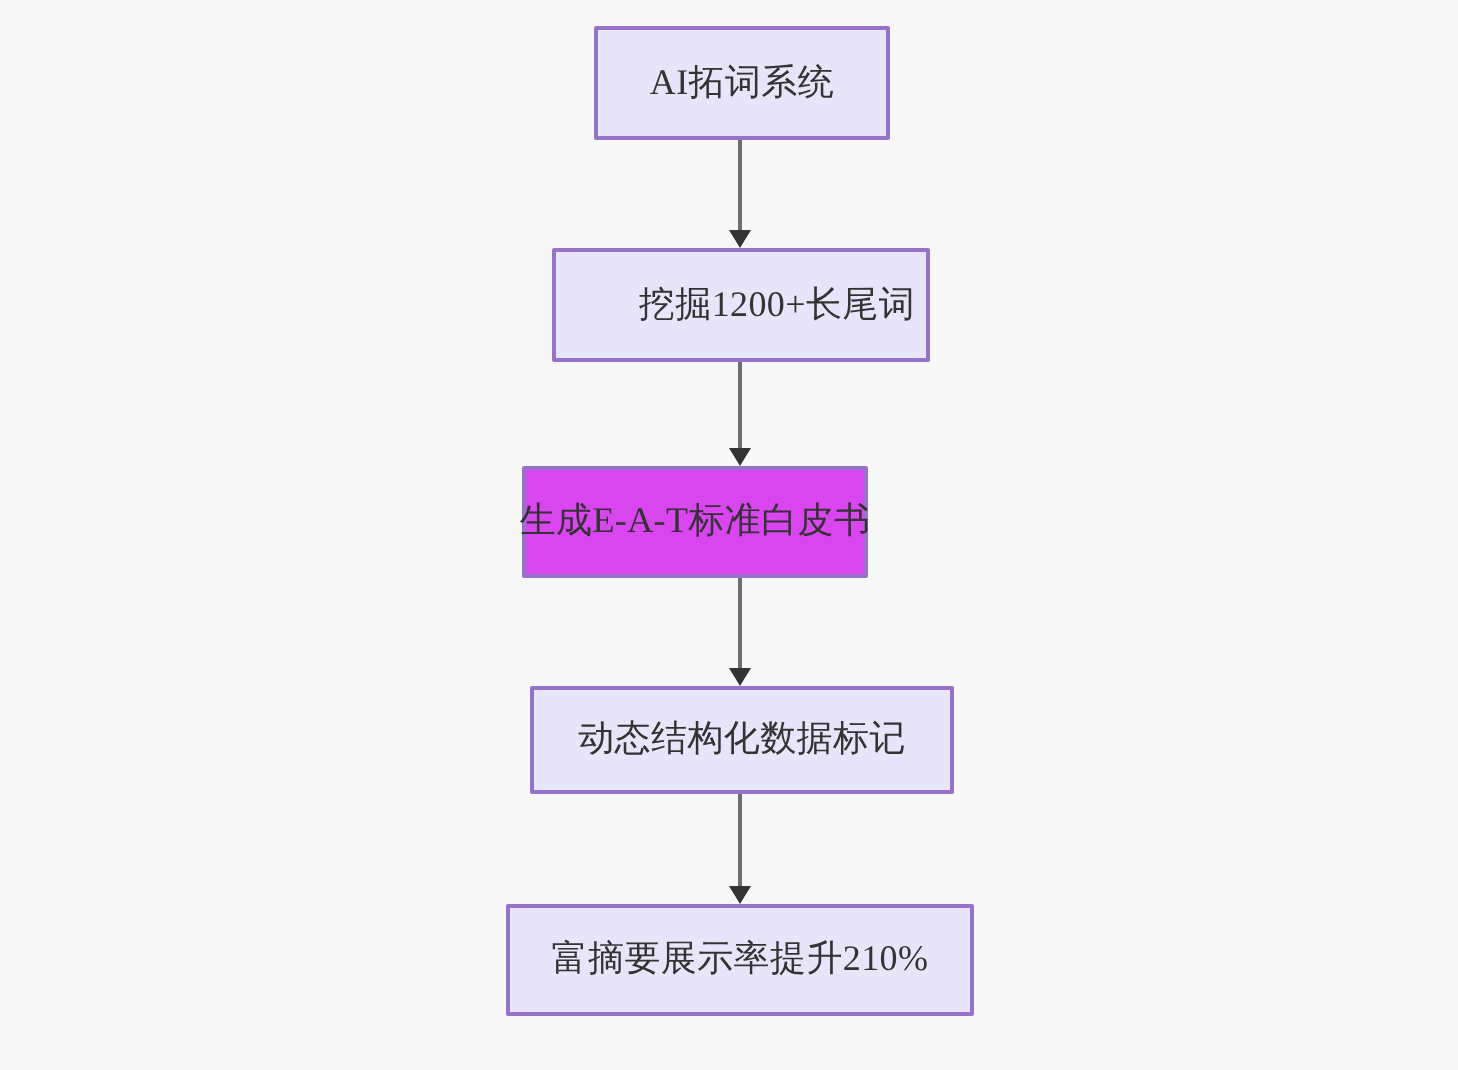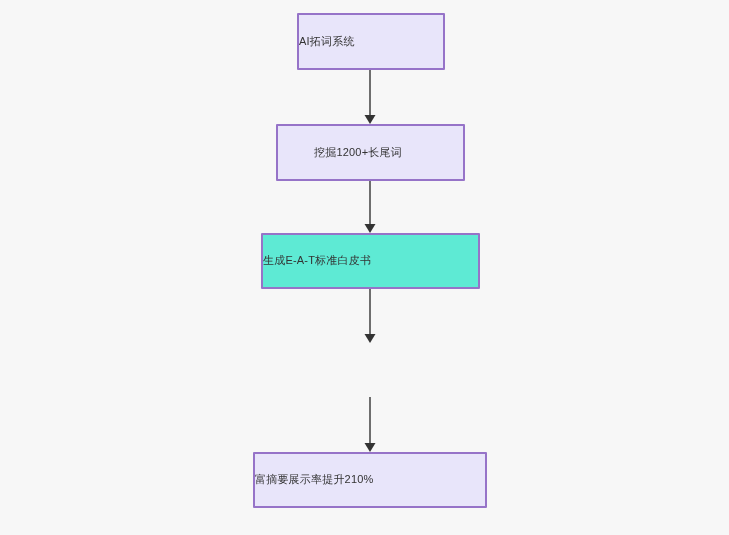--- a/index.html
+++ b/index.html
@@ -19,27 +19,28 @@
     height: 535px;
   }
   .node {
     position: absolute;
     box-sizing: border-box;
     background: #e8e5fa;
     border: 2px solid #9673c8;
     border-radius: 1px;
     display: flex;
     align-items: center;
-    justify-content: flex-start;
+    justify-content: center;
     color: #333333;
-    font-size: 11px;
+    font-size: 18px;
     line-height: 1.2;
     letter-spacing: 0.2px;
     white-space: nowrap;
     user-select: none;
+    font-family: Liberation Serif, serif;
   }
   .edge {
     position: absolute;
     width: 0;
     height: 0;
     overflow: visible;
   }
   .edge svg {
     position: absolute;
     left: 0;
@@ -82,19 +83,22 @@
         <line class="edge-line" x1="370" y1="397" x2="370" y2="444"></line>
         <polygon class="edge-head" points="364.5,443 375.5,443 370,452"></polygon>
       </svg>
     </div>
     <div class="node" style="left: 297px; top: 13px; width: 148px; height: 57px; background: rgb(232, 229, 250); border-color: rgb(150, 115, 200); color: rgb(51, 51, 51);">
       <span>AI拓词系统</span>
     </div>
     <div class="node" style="left: 276px; top: 124px; width: 189px; height: 57px; background: rgb(232, 229, 250); border-color: rgb(150, 115, 200); color: rgb(51, 51, 51); padding-left: 36px;">
       <span>挖掘1200+长尾词</span>
     </div>
-    <div class="node" style="left: 261px; top: 233px; width: 219px; height: 56px; background: #5eead4; border-color: rgb(150, 115, 200); color: rgb(51, 51, 51);">
+    <div class="node" style="left: 261px; top: 233px; width: 173px; height: 56px; background: #d946ef; border-color: rgb(150, 115, 200); color: rgb(51, 51, 51);">
       <span>生成E-A-T标准白皮书</span>
+    </div>
+    <div class="node" style="left: 265px; top: 343px; width: 212px; height: 54px; background: rgb(232, 229, 250); border-color: rgb(150, 115, 200); color: rgb(51, 51, 51);">
+      <span>动态结构化数据标记</span>
     </div>
     <div class="node" style="left: 253px; top: 452px; width: 234px; height: 56px; background: rgb(232, 229, 250); border-color: rgb(150, 115, 200); color: rgb(51, 51, 51);">
       <span>富摘要展示率提升210%</span>
     </div>
   </div>
 
 </body></html>

